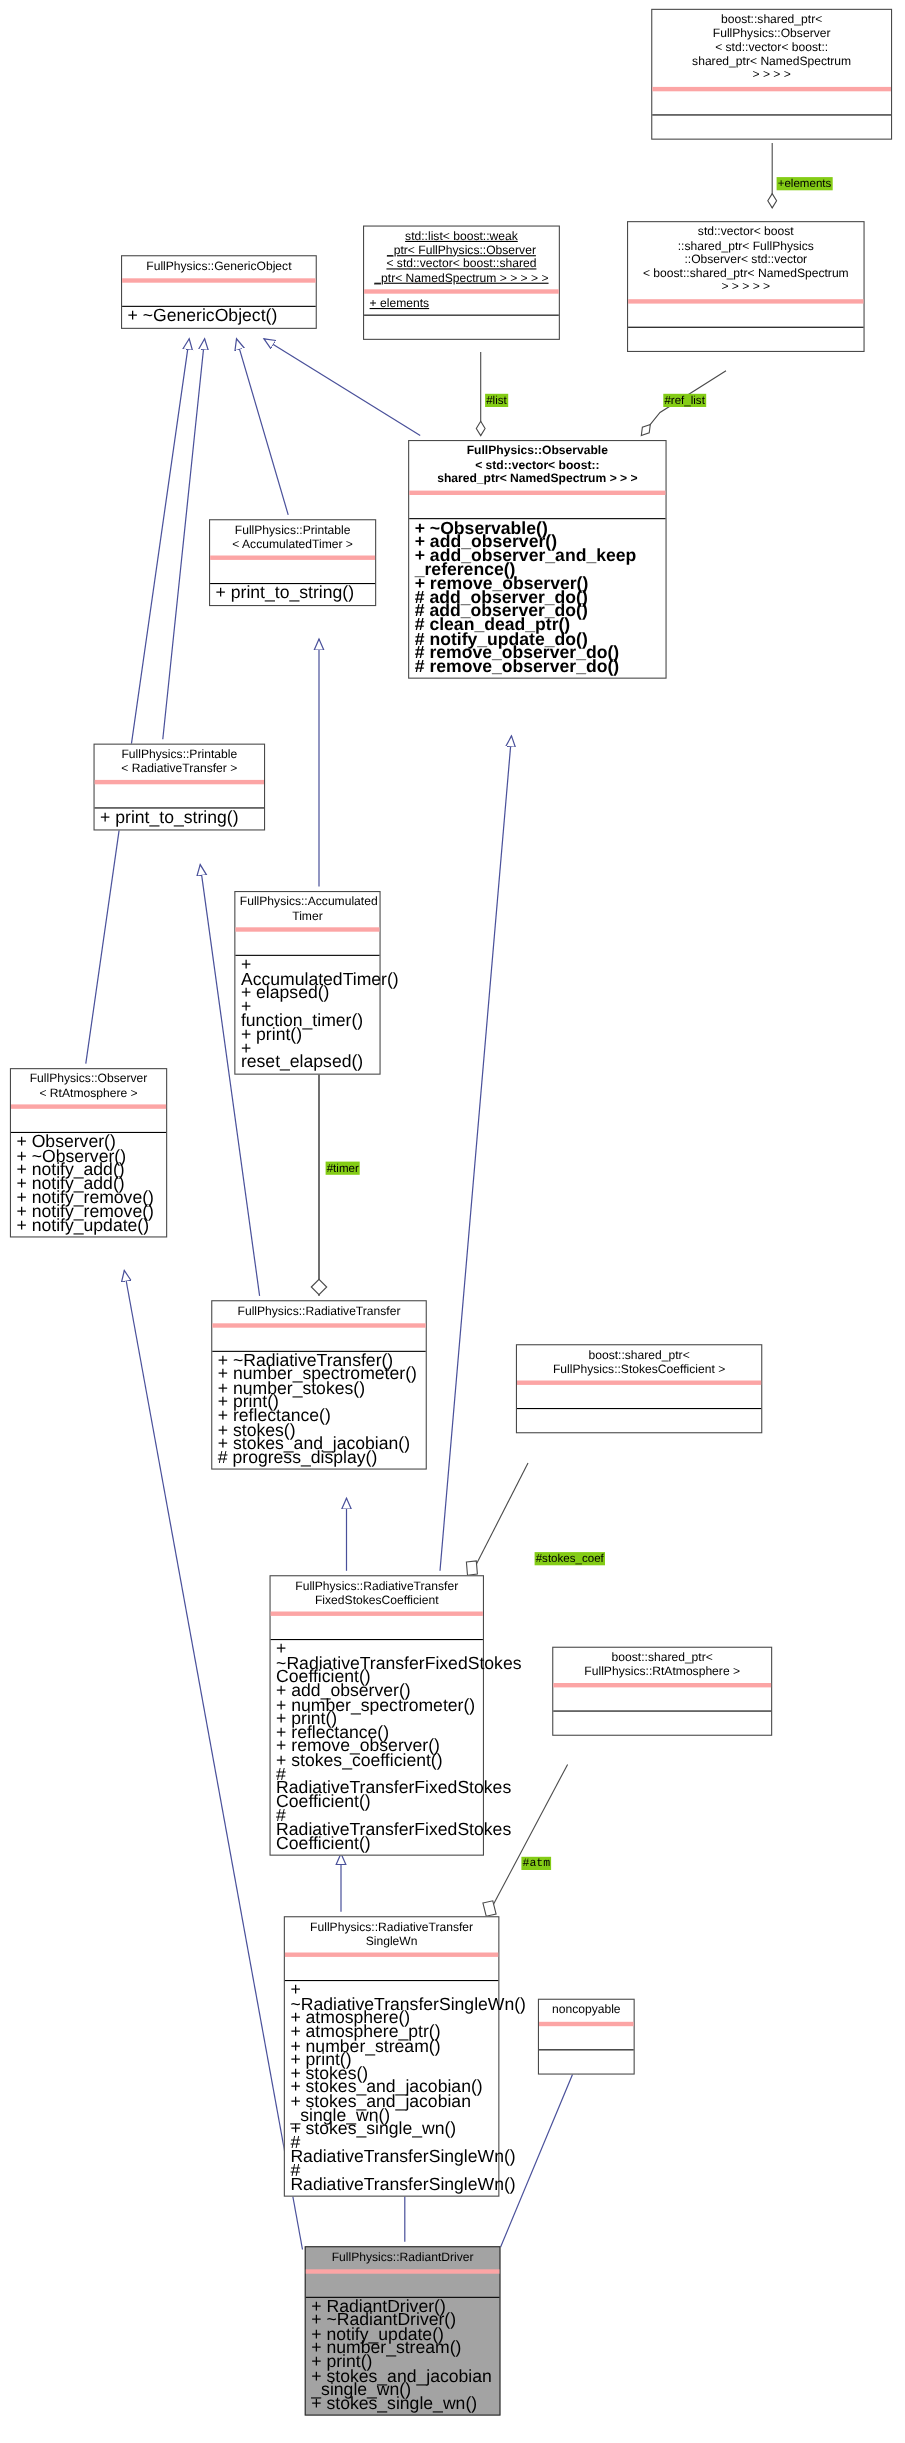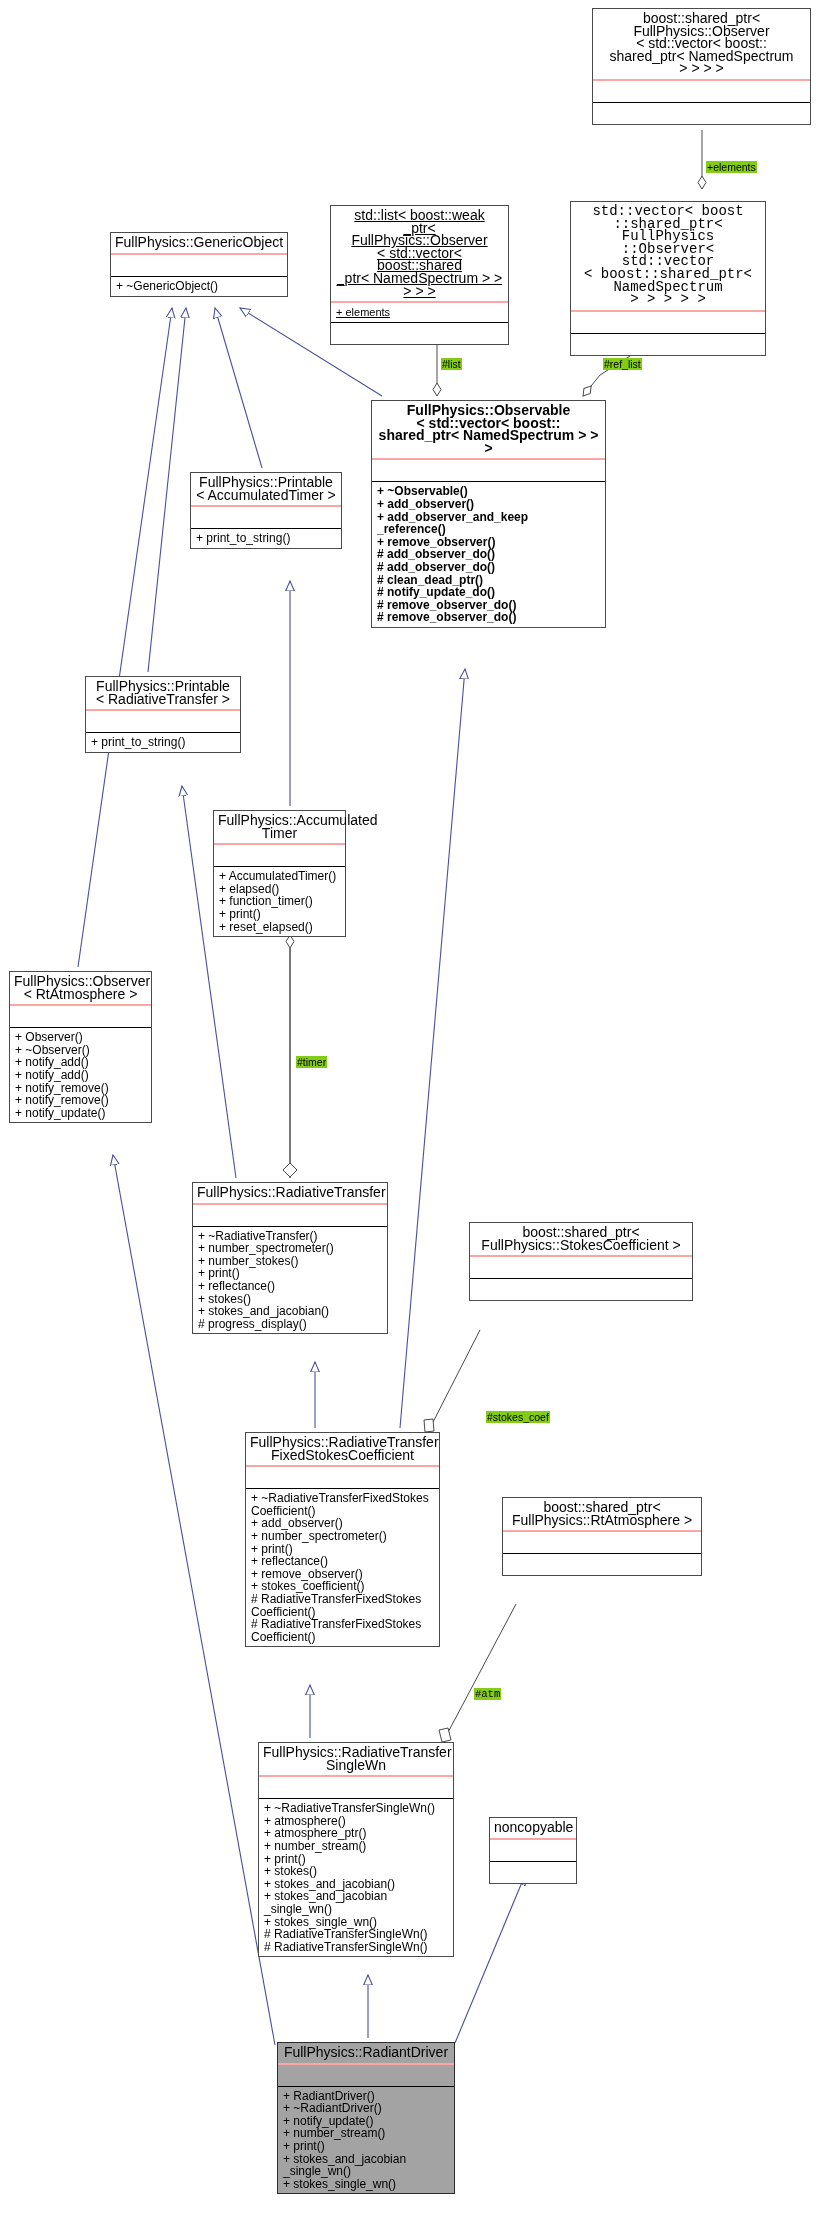--- a/index.html
+++ b/index.html
@@ -31,36 +31,36 @@
     background: #ffffff;
     color: #000000;
     z-index: 5;
   }
   .node.highlight {
     background: #a3a3a3;
     border: 1px solid #2b2b2b;
   }
   .node .title {
     text-align: center;
-    font-size: 14px;
+    font-size: 11px;
     line-height: 12.6px;
     padding: 3px 4px 4px 4px;
     white-space: pre-line;
-    border-bottom: 2px solid #fca5a5;
+    border-bottom: 4px solid #fca5a5;
   }
   .node .attrs {
     font-size: 11px;
     line-height: 12.6px;
     padding: 3px 5px;
     min-height: 13px;
     white-space: pre-line;
     border-bottom: 1px solid #000000;
   }
   .node .ops {
-    font-size: 12px;
+    font-size: 16px;
     line-height: 12.6px;
     padding: 3px 5px;
     min-height: 13px;
     white-space: pre-line;
   }
   .node .attrs.empty, .node .ops.empty {
     height: 15px;
   }
   .edge-label {
     position: absolute;
@@ -183,21 +183,21 @@
 
   <div class="node" style="left:330px; top:205px; width:179px;text-decoration:underline;">
     <div class="title">std::list&lt; boost::weak
 _ptr&lt; FullPhysics::Observer
 &lt; std::vector&lt; boost::shared
 _ptr&lt; NamedSpectrum &gt; &gt; &gt; &gt; &gt;</div>
     <div class="attrs">+ elements</div>
     <div class="ops empty"></div>
   </div>
 
-  <div class="node" style="left:570px; top:201px; width:196px;font-family:Liberation Mono, monospace;">
+  <div class="node" style="left:570px; top:201px; width:216px;">
     <div class="title">std::vector&lt; boost
 ::shared_ptr&lt; FullPhysics
 ::Observer&lt; std::vector
 &lt; boost::shared_ptr&lt; NamedSpectrum
 &gt; &gt; &gt; &gt; &gt;</div>
     <div class="attrs empty"></div>
     <div class="ops empty"></div>
   </div>
 
   <div class="node" style="left:371px; top:400px; width:235px;font-weight:bold;">

